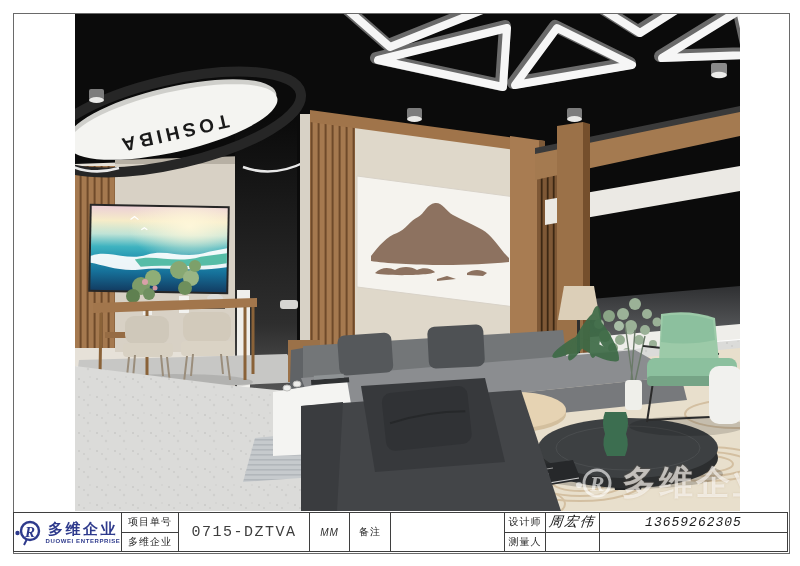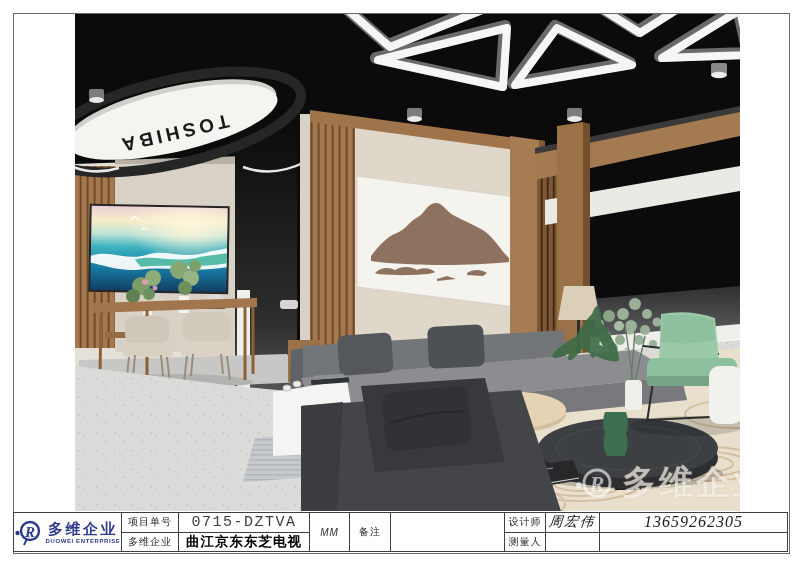--- a/index.html
+++ b/index.html
@@ -19,21 +19,21 @@
   .tb .cell:first-child{border-left:none;}
   .tb .span{justify-content:center;align-items:center;}
   .tb .half{flex:1;display:flex;align-items:center;justify-content:center;box-sizing:border-box;}
   .tb .half + .half{border-top:1px solid #3f3f3f;}
   .lbl{font-size:10px;color:#262626;letter-spacing:1px;}
   .v-code{font-size:15px;color:#3d3d3d;letter-spacing:1.5px;font-family:Liberation Mono, monospace;}
   .v-name{font-size:13.5px;color:#000;font-weight:bold;letter-spacing:1px;}
   .v-unit{font-size:10px;color:#2b2b2b;letter-spacing:1px;font-style:italic;}
   .v-script{font-family:"Liberation Serif",serif;font-style:italic;font-size:13.5px;color:#111;
             transform:skewX(-6deg);letter-spacing:2px;}
-  .v-phone{font-family:Liberation Serif, serif;font-style:italic;font-size:16px;color:#1c1c1c;letter-spacing:1px;}
+  .v-phone{font-family:Liberation Mono, monospace;font-style:italic;font-size:13px;color:#1c1c1c;letter-spacing:1px;}
   .logo-cell{flex-direction:row !important;align-items:center;justify-content:center;gap:4px;}
   .logo-txt{display:flex;flex-direction:column;align-items:center;line-height:1;}
   .logo-cn{font-size:15px;font-weight:bold;color:#2e3a8c;letter-spacing:2.5px;}
   .logo-en{font-size:6px;font-weight:bold;color:#2e3a8c;letter-spacing:.6px;margin-top:2px;}
 </style>
 </head>
 <body>
 
 <div class="sheet">
 
@@ -381,23 +381,20 @@
         </div>
       <div class="half">
           <span class="lbl">多维企业</span>
         </div>
     </div>
 
     <div class="cell" style="width:131px">
       <div class="half">
           <span class="v-code">0715-DZTVA</span>
         </div>
-      <div class="half">
-          <span class="v-name">曲江京东东芝电视</span>
-        </div>
     </div>
 
     <div class="cell span" style="width:40px">
       <span class="v-unit">MM</span>
     </div>
 
     <div class="cell span" style="width:41px">
       <span class="lbl">备注</span>
     </div>
     <div class="cell span" style="width:114px">

